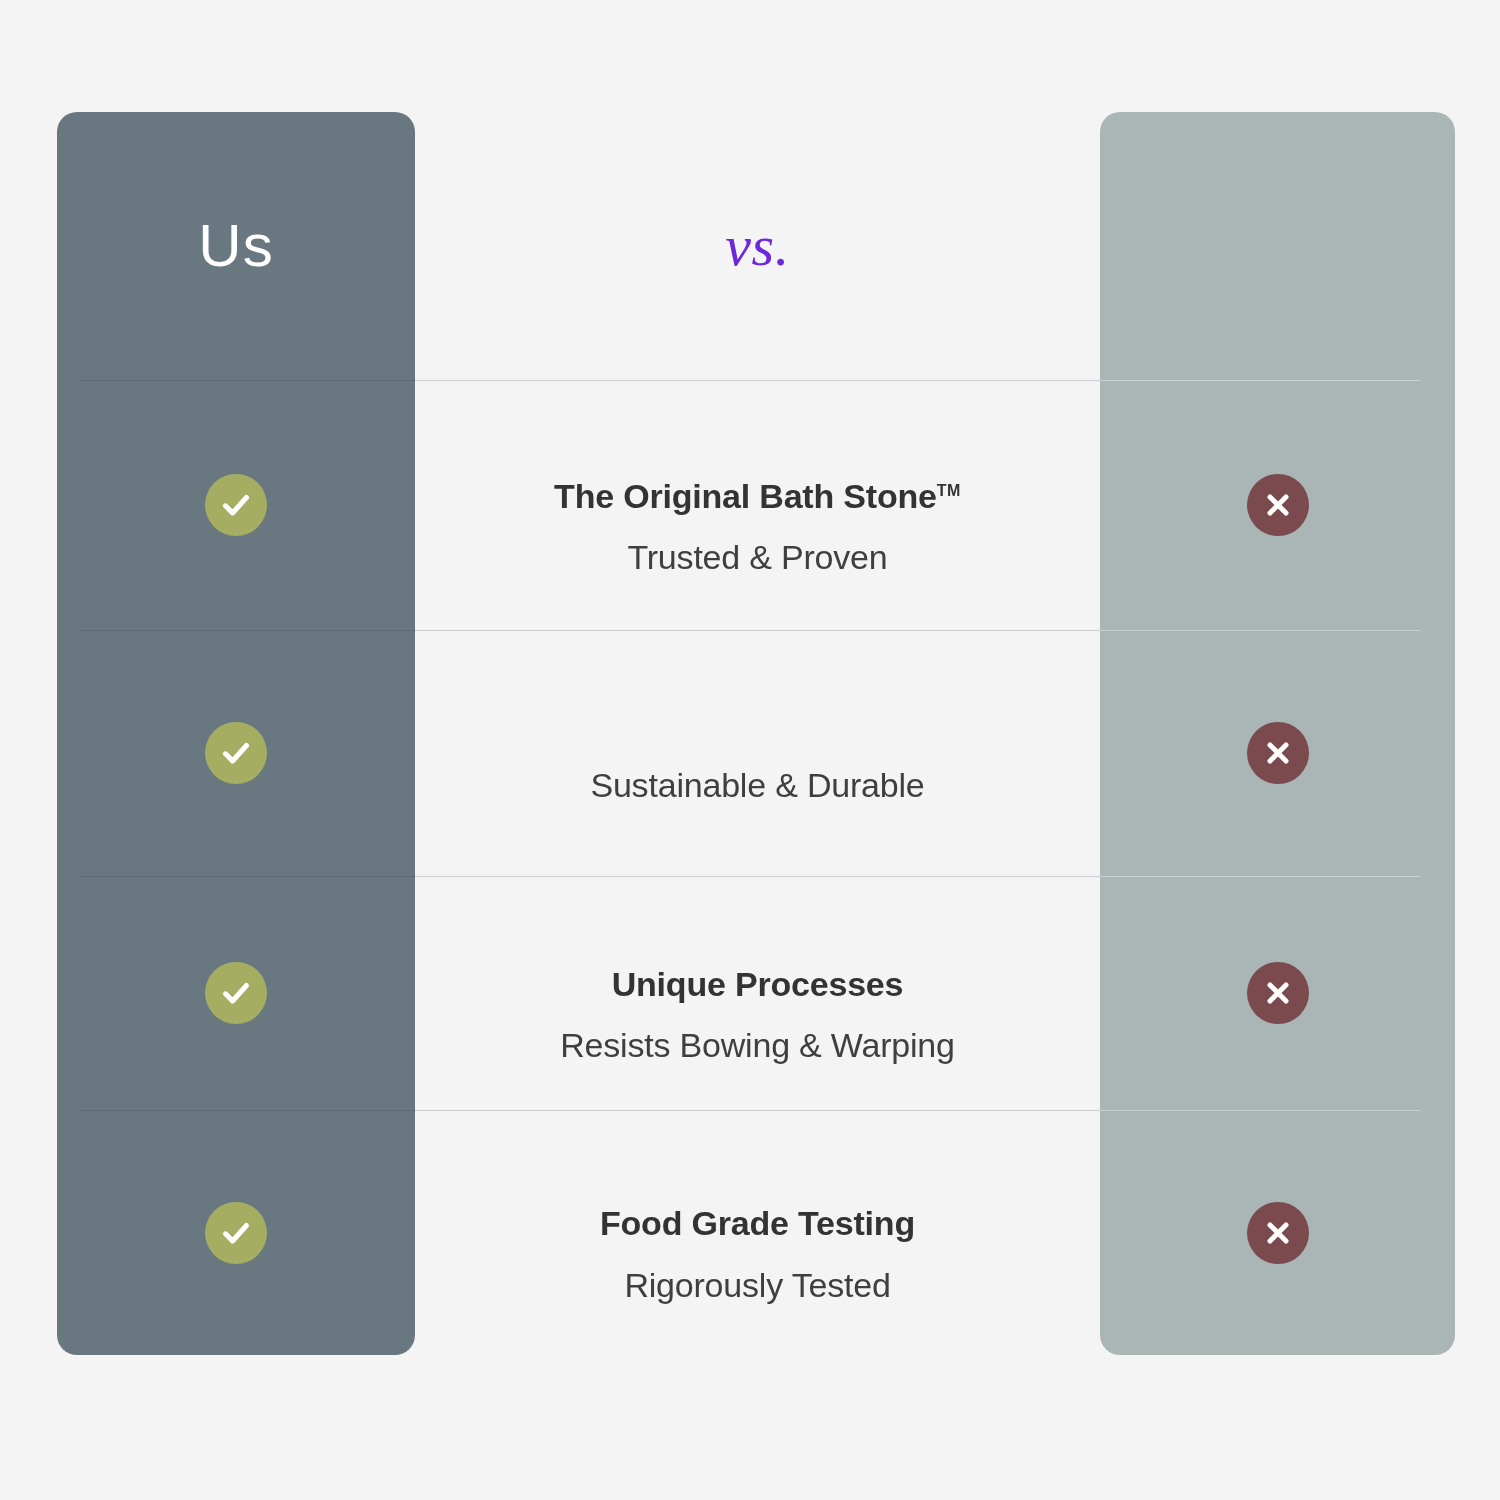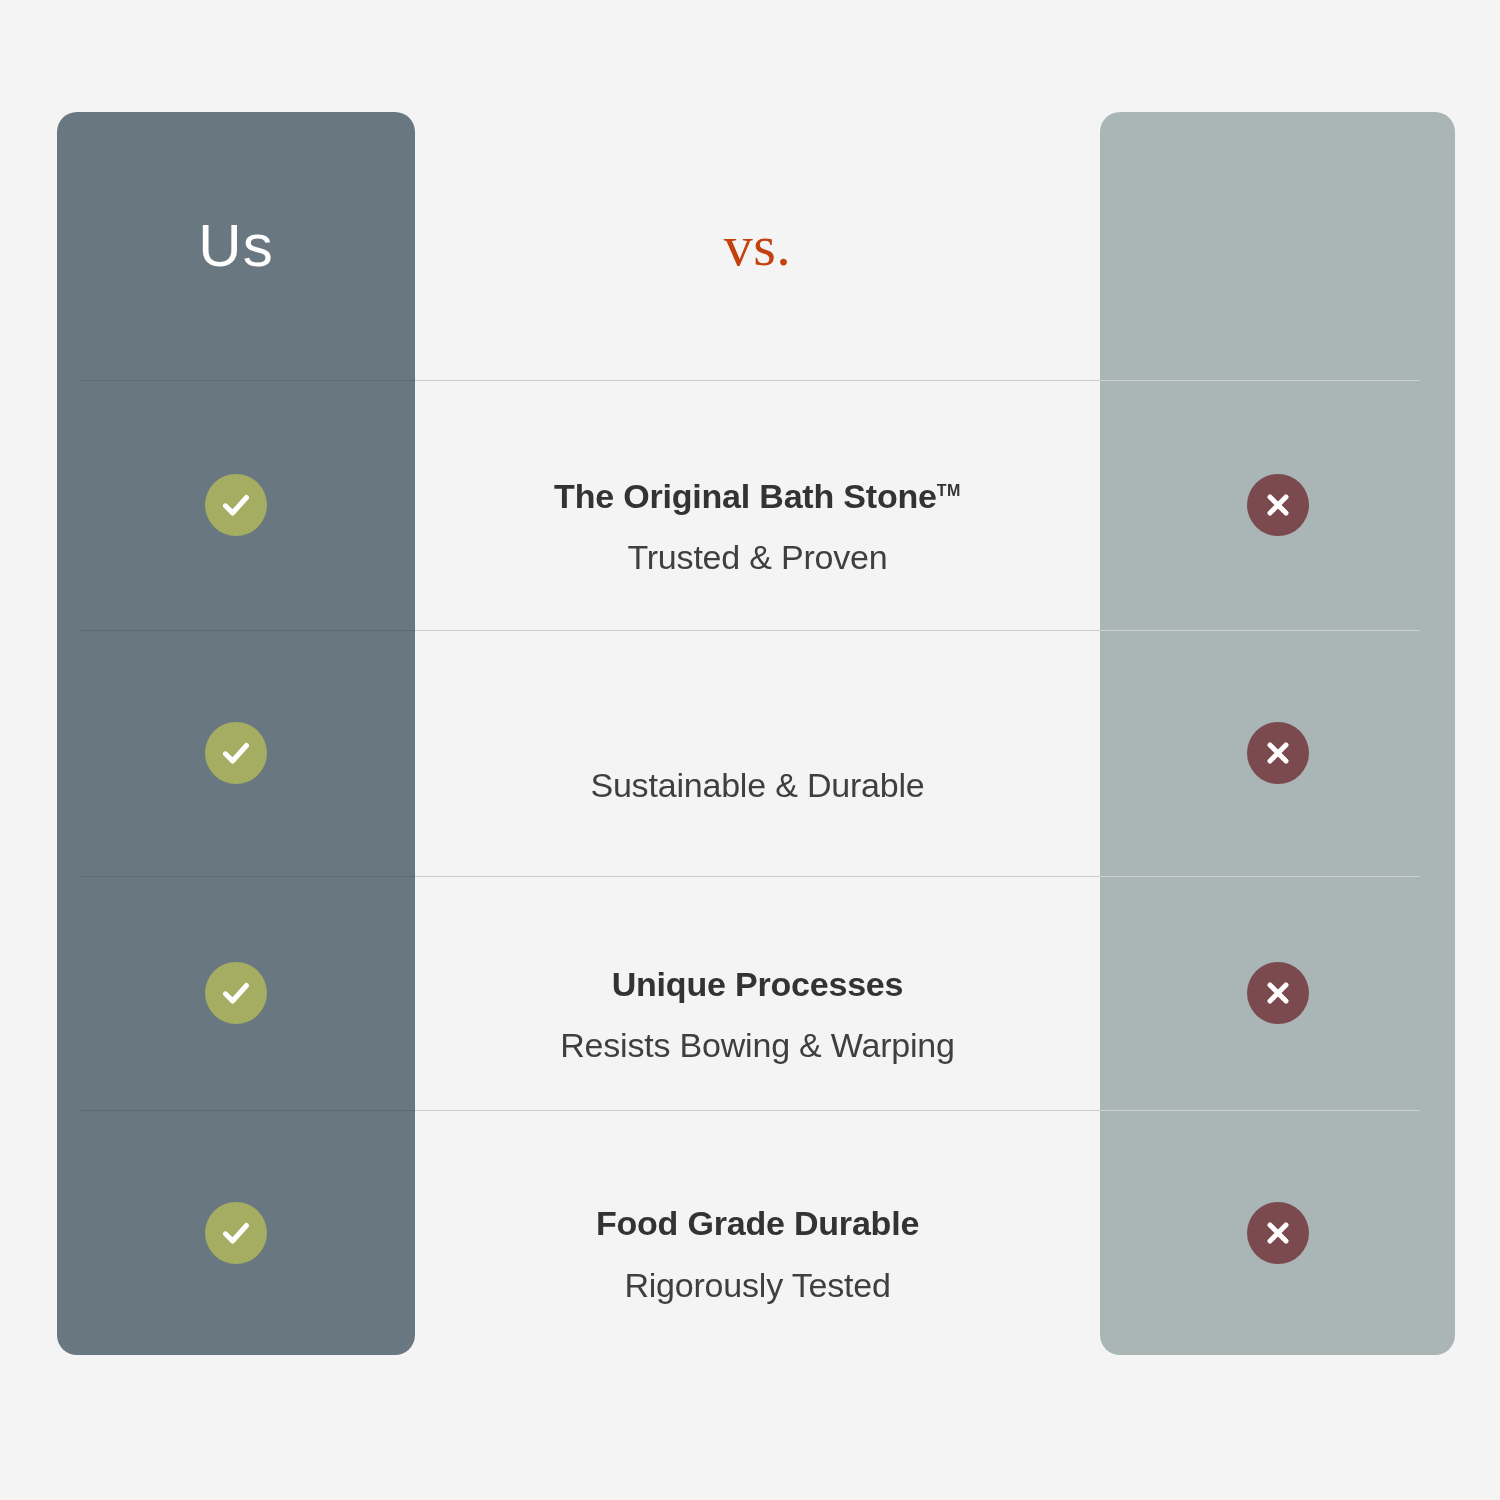--- a/index.html
+++ b/index.html
@@ -47,26 +47,27 @@
 
   .hdr-us-text, .hdr-other-text {
     color:#ffffff;
     font-family:"Liberation Sans", sans-serif;
     font-size:60px;
     font-weight:300;
     letter-spacing:1px;
     line-height:1;
   }
   .hdr-vs-text {
-    color:#c2410c;
+    color:#6d28d9;
     font-family:"Liberation Serif", serif;
     font-size:58px;
     font-weight:400;
     letter-spacing:0.5px;
     line-height:1;
+    font-style:italic;
   }
 
   
   .divider {
     position:absolute;
     left:80px;
     width:1340px;
     height:1px;
     background:#c9ced1;
   }
@@ -242,21 +243,21 @@
         <div class="cell-us">
           <div class="badge badge-check">
             <span>
               <svg width="34" height="34" viewBox="0 0 34 34" aria-hidden="true">
                 <path d="M6.5 17.8 L13.6 25 L27.5 9.5" fill="none" stroke="#ffffff" stroke-width="5" stroke-linecap="round" stroke-linejoin="round"></path>
               </svg>
             </span>
           </div>
         </div>
         <div class="cell-mid">
-          <div class="feature-title"><span>Food Grade Durable</span></div>
+          <div class="feature-title"><span>Food Grade Testing</span></div>
           <div class="feature-sub">Rigorously Tested</div>
         </div>
         <div class="cell-other">
           <div class="badge badge-cross">
             <span>
               <svg width="32" height="32" viewBox="0 0 32 32" aria-hidden="true">
                 <path d="M8 8 L24 24 M24 8 L8 24" fill="none" stroke="#ffffff" stroke-width="5" stroke-linecap="round"></path>
               </svg>
             </span>
           </div>

